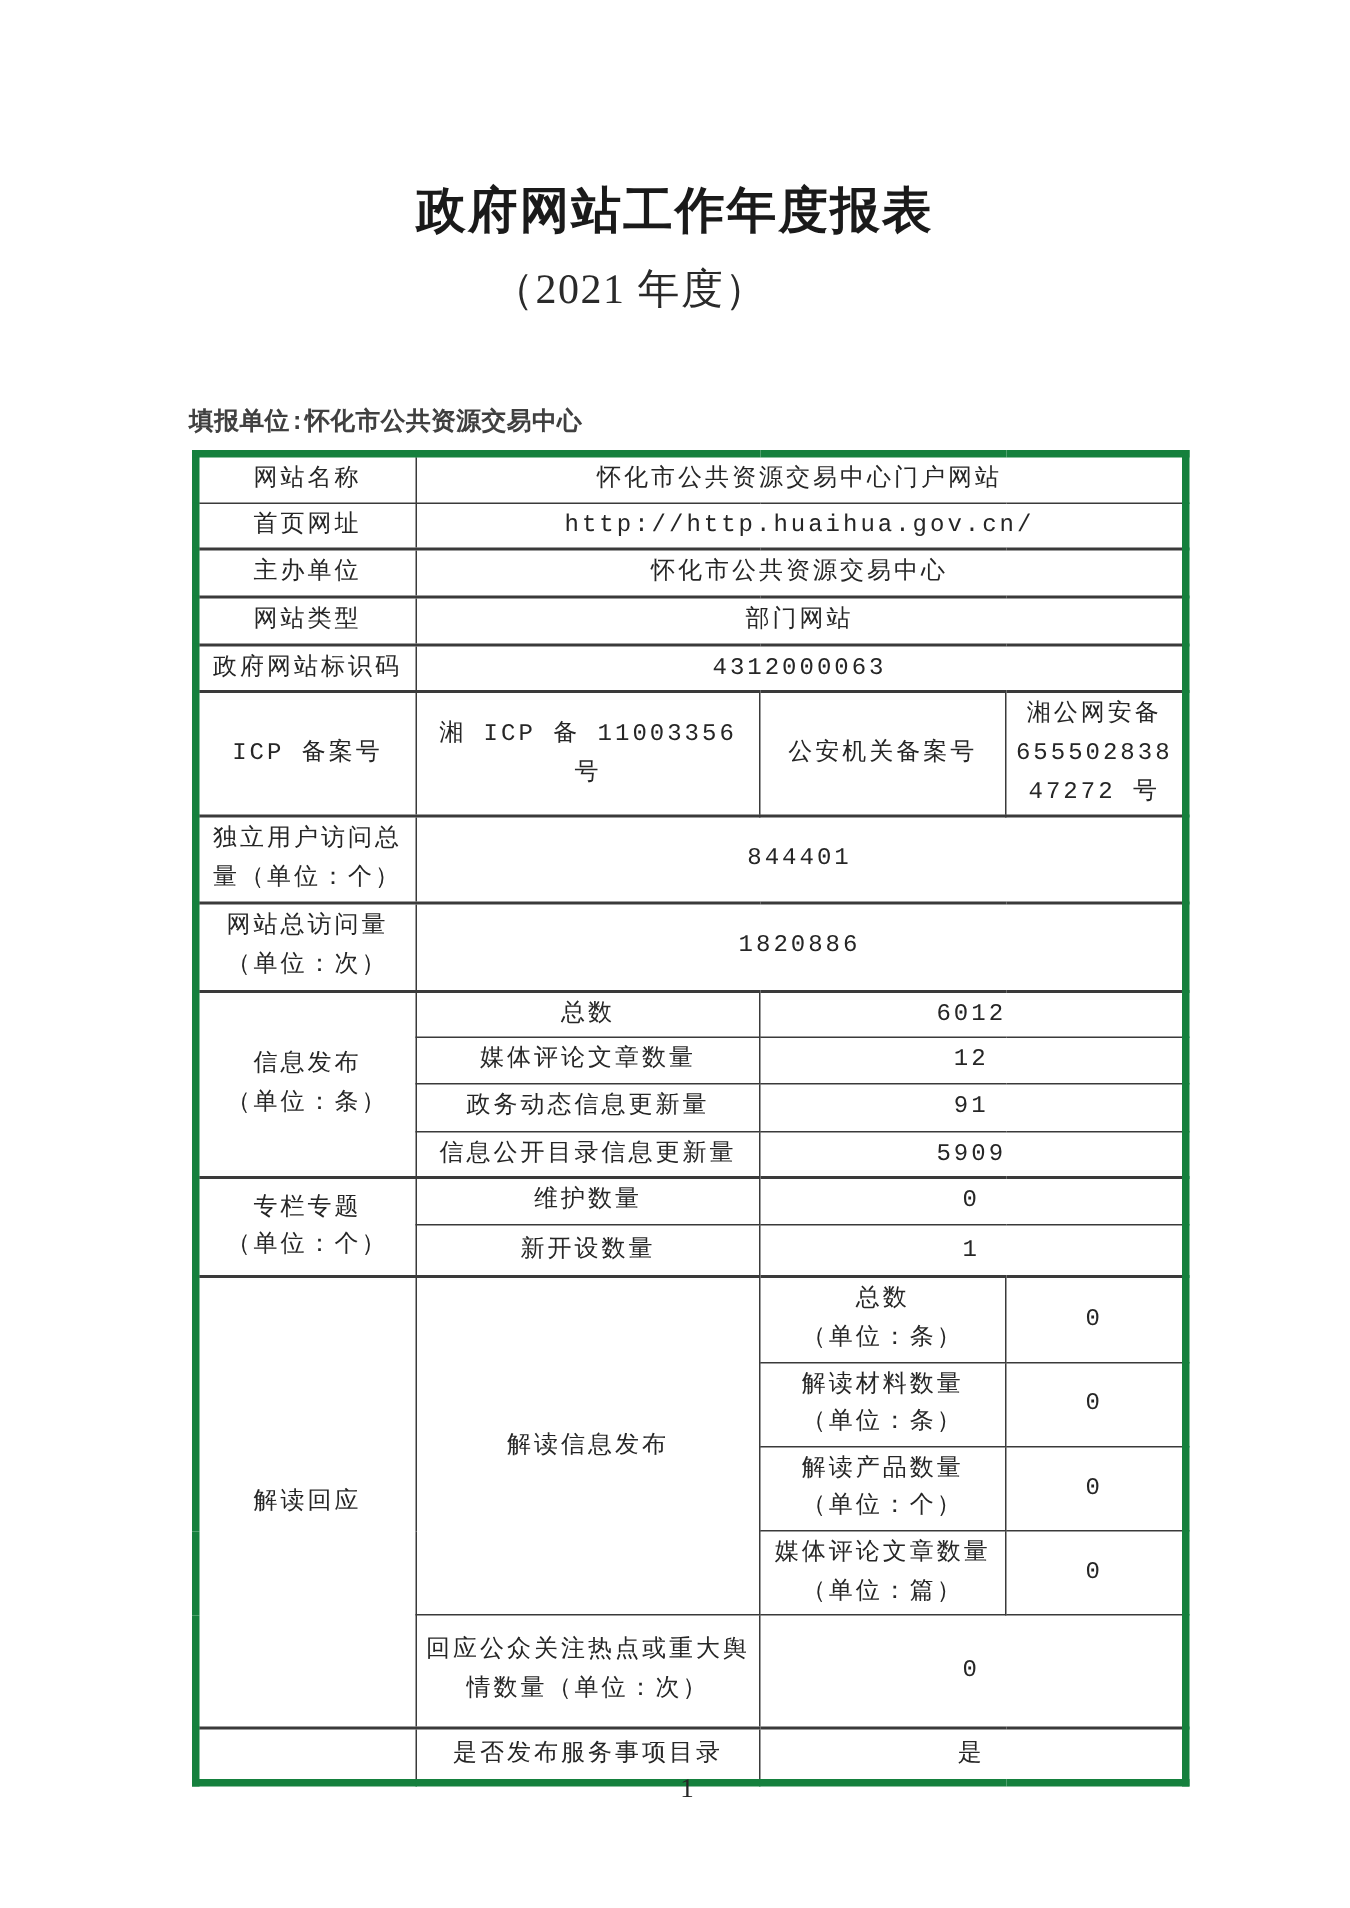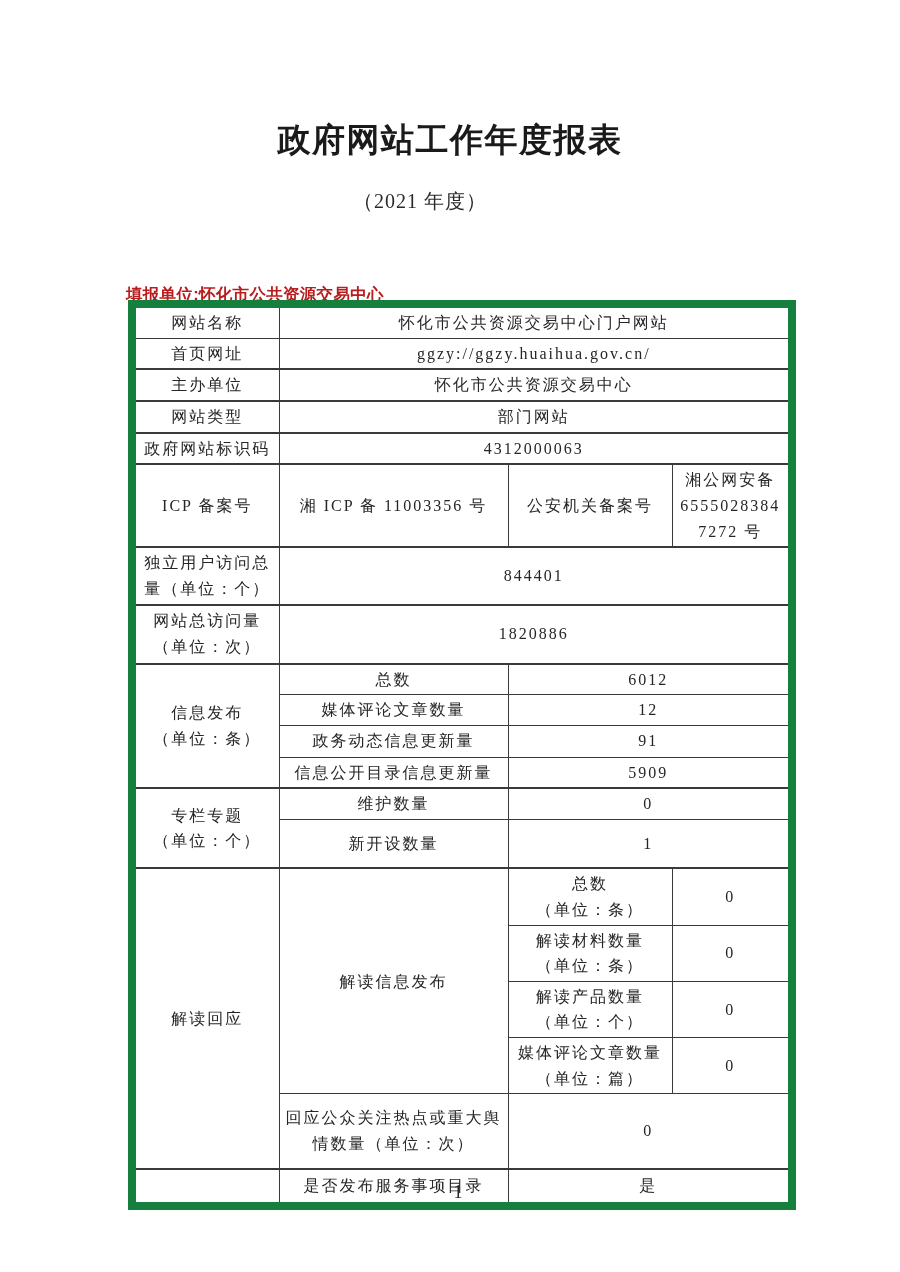--- a/index.html
+++ b/index.html
@@ -12,37 +12,38 @@
     color: #222222;
   }
   .doc-title {
     position: absolute; top: 118px; left: 0; width: 900px;
     text-align: center;
     font-family: "Liberation Sans", "DejaVu Sans", sans-serif;
     font-size: 33px; font-weight: bold; letter-spacing: 1.5px;
     color: #1a1a1a;
   }
   .doc-subtitle {
-    position: absolute; top: 188px; left: 0; width: 840px;
+    position: absolute; top: 174px; left: 0; width: 840px;
     text-align: center;
-    font-size: 20px; letter-spacing: 1px;
+    font-size: 28px; letter-spacing: 1px;
     color: #2a2a2a;
   }
   .report-unit {
-    position: absolute; top: 284px; left: 126px;
-    font-family: Liberation Sans, sans-serif;
+    position: absolute; top: 270px; left: 126px;
+    font-family: Liberation Mono, monospace;
     font-size: 16.5px; font-weight: bold; letter-spacing: 0.3px;
-    color: #b91c1c;
+    color: #404040;
   }
   .table-wrap { position: absolute; top: 300px; left: 128px; }
   table.report {
     border-collapse: collapse;
     table-layout: fixed;
     width: 660px;
-    border: 8px solid #15803d;
+    border: 5px solid #15803d;
+    font-family: Liberation Mono, monospace;
   }
   table.report td {
     border: 1px solid #3a3a3a;
     text-align: center;
     vertical-align: middle;
     font-size: 16px;
     line-height: 1.6;
     letter-spacing: 2px;
     padding: 2px 6px;
     color: #262626;
@@ -71,21 +72,21 @@
         <col style="width:164px">
         <col style="width:120px">
   </colgroup>
   <tbody>
     <tr style="height:32px">
       <td>网站名称</td>
       <td colspan="3">怀化市公共资源交易中心门户网站</td>
     </tr>
     <tr style="height:29px">
       <td>首页网址</td>
-      <td colspan="3">ggzy://ggzy.huaihua.gov.cn/</td>
+      <td colspan="3">http://http.huaihua.gov.cn/</td>
     </tr>
     <tr style="height:32px" class="sec">
       <td>主办单位</td>
       <td colspan="3">怀化市公共资源交易中心</td>
     </tr>
     <tr style="height:28px" class="sec">
       <td>网站类型</td>
       <td colspan="3">部门网站</td>
     </tr>
     <tr style="height:29px" class="sec">
@@ -129,21 +130,21 @@
     </tr>
 
     <tr style="height:29px" class="sec">
       <td rowspan="2" class="sp2">
         <span>专栏专题</span><br>
         <span>（单位：个）</span>
       </td>
       <td>维护数量</td>
       <td colspan="2">0</td>
     </tr>
-    <tr style="height:49px">
+    <tr style="height:35px">
       <td>新开设数量</td>
       <td colspan="2">1</td>
     </tr>
 
     <tr style="height:51px" class="sec">
       <td rowspan="5" class="sp2">解读回应</td>
       <td rowspan="4" class="sp2">解读信息发布</td>
       <td>
         <span>总数</span><br>
         <span>（单位：条）</span>

